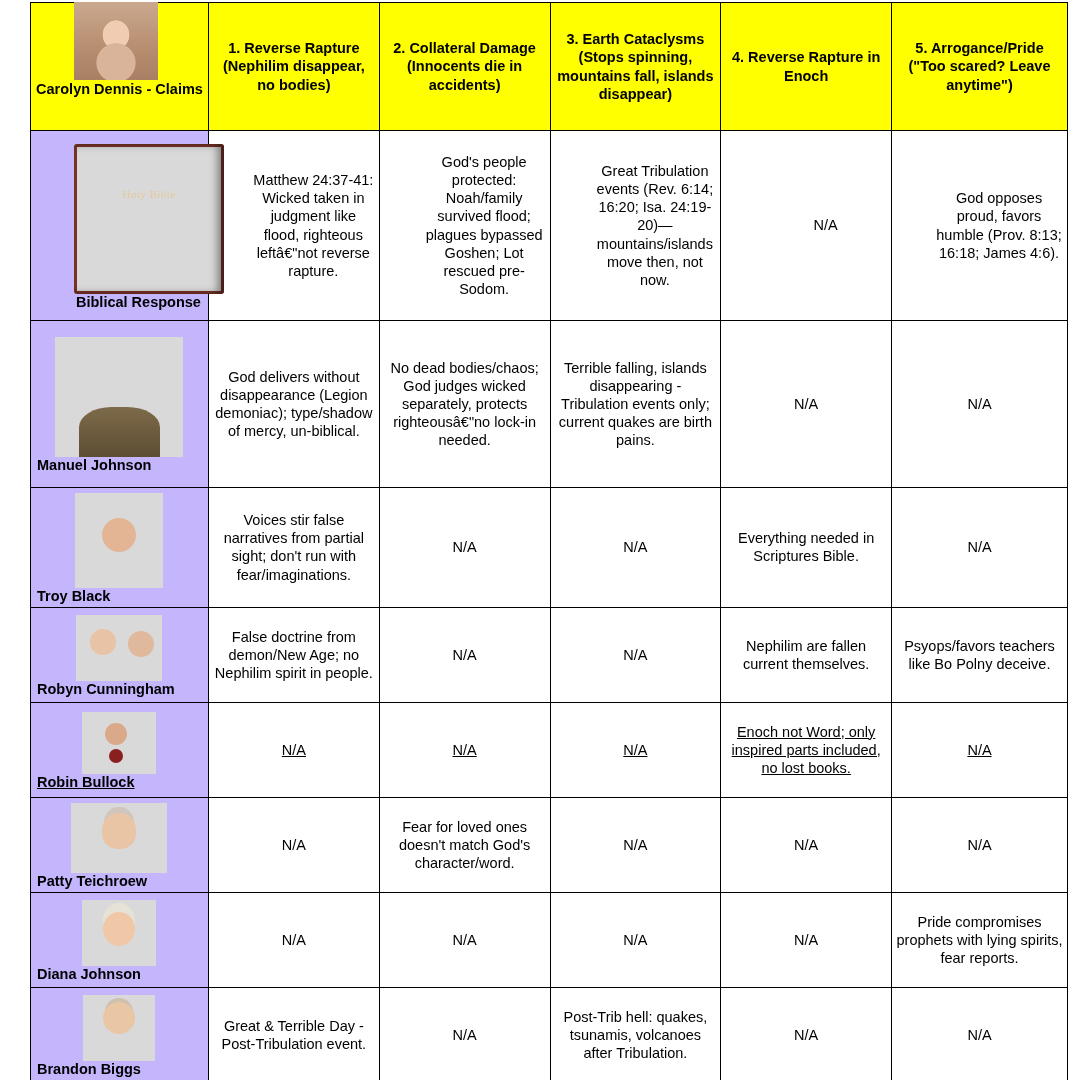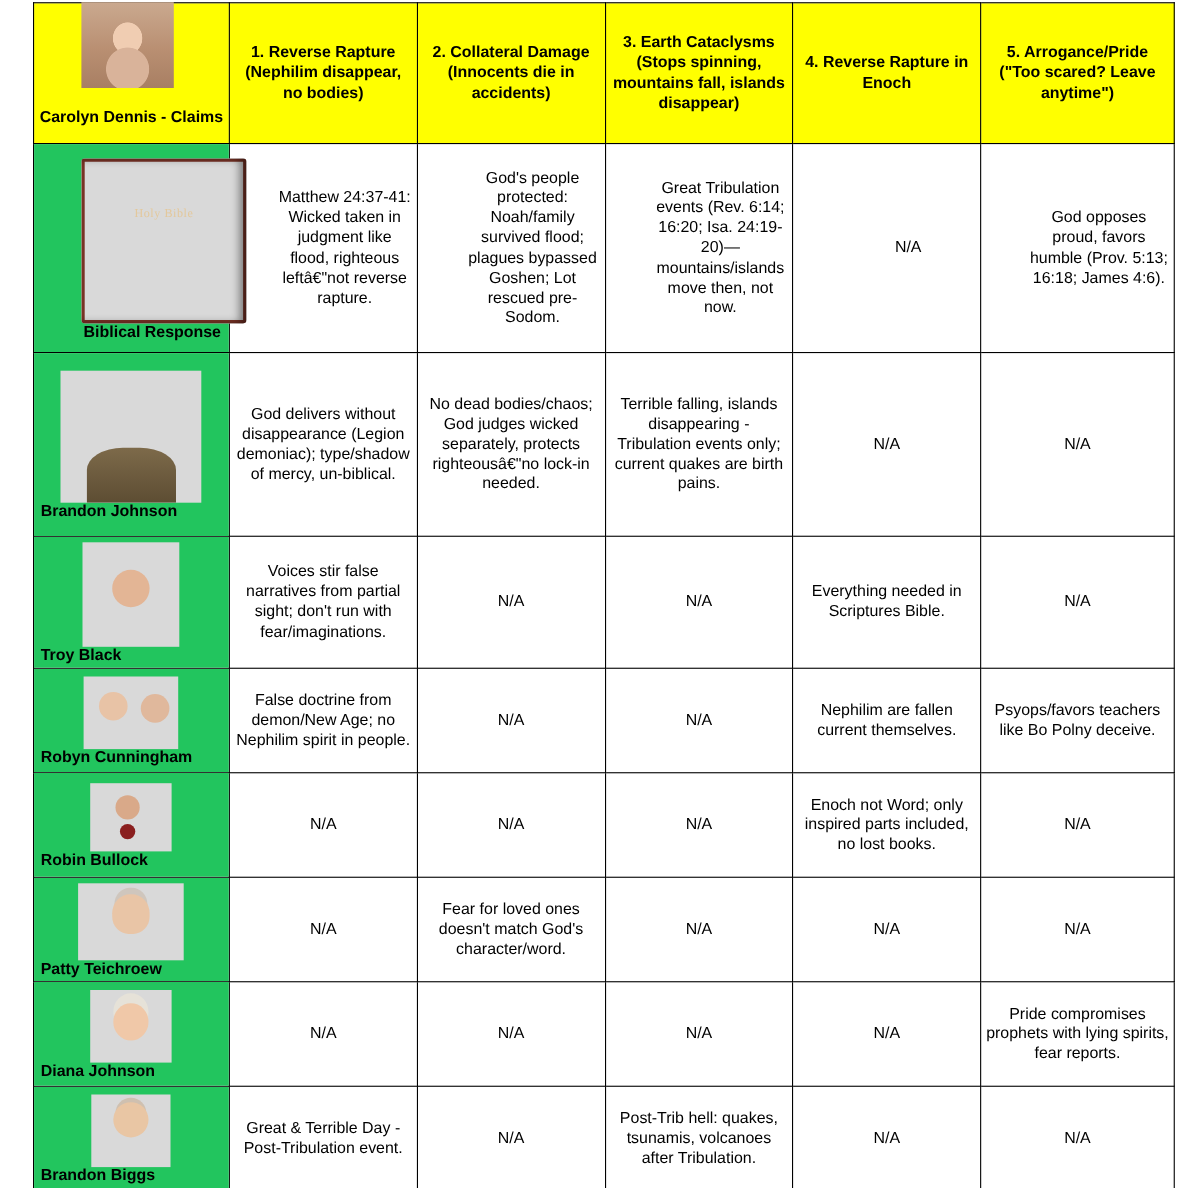--- a/index.html
+++ b/index.html
@@ -46,24 +46,24 @@
 
   thead th {
     background: #ffff00;
     font-weight: bold;
     height: 128px;
     font-size: 14.5px;
     padding: 3px 5px;
   }
   thead th.corner {
     vertical-align: bottom;
-    padding-bottom: 14px;
+    padding-bottom: 32px;
   }
   td.namecell {
-    background: #22c55e;
+    background: #c4b5fd;
     vertical-align: bottom;
     text-align: left;
     padding: 0 0 2px 4px;
     position: relative;
   }
   td.namecell .person-name {
     font-weight: bold;
     font-size: 14.5px;
     display: block;
     text-align: left;
@@ -82,21 +82,21 @@
     background: #ffffff;
     font-size: 14.5px;
   }
   td.na { font-size: 14.5px; }
 
   
   tr.r1 td { height: 190px; padding-left: 43px; }
   tr.r2 td { height: 167px; }
   tr.r3 td { height: 119px; }
   tr.r4 td { height: 95px; }
-  tr.r5 td { height: 95px; }
+  tr.r5 td { height: 95px; text-decoration: underline; }
   tr.r6 td { height: 95px; }
   tr.r7 td { height: 95px; }
   tr.r8 td { height: 95px; }
 
   
   .av {
     display: block;
     position: relative;
     overflow: hidden;
   }
@@ -235,27 +235,27 @@
 
       <tr class="r1">
         <td class="namecell">
           <span class="av av-bible thumb"></span>
           <span class="person-name">Biblical Response</span>
         </td>
         <td class="claim">Matthew 24:37-41: Wicked taken in judgment like flood, righteous leftâ€"not reverse rapture.</td>
         <td class="claim">God's people protected: Noah/family survived flood; plagues bypassed Goshen; Lot rescued pre-Sodom.</td>
         <td class="claim">Great Tribulation events (Rev. 6:14; 16:20; Isa. 24:19-20)—mountains/islands move then, not now.</td>
         <td class="claim na">N/A</td>
-        <td class="claim">God opposes proud, favors humble (Prov. 5:13; 16:18; James 4:6).</td>
+        <td class="claim">God opposes proud, favors humble (Prov. 8:13; 16:18; James 4:6).</td>
       </tr>
 
       <tr class="r2">
         <td class="namecell">
           <span class="av av-manuel thumb"></span>
-          <span class="person-name">Brandon Johnson</span>
+          <span class="person-name">Manuel Johnson</span>
         </td>
         <td class="claim">God delivers without disappearance (Legion demoniac); type/shadow of mercy, un-biblical.</td>
         <td class="claim">No dead bodies/chaos; God judges wicked separately, protects righteousâ€"no lock-in needed.</td>
         <td class="claim">Terrible falling, islands disappearing - Tribulation events only; current quakes are birth pains.</td>
         <td class="claim na">N/A</td>
         <td class="claim na">N/A</td>
       </tr>
 
       <tr class="r3">
         <td class="namecell">

